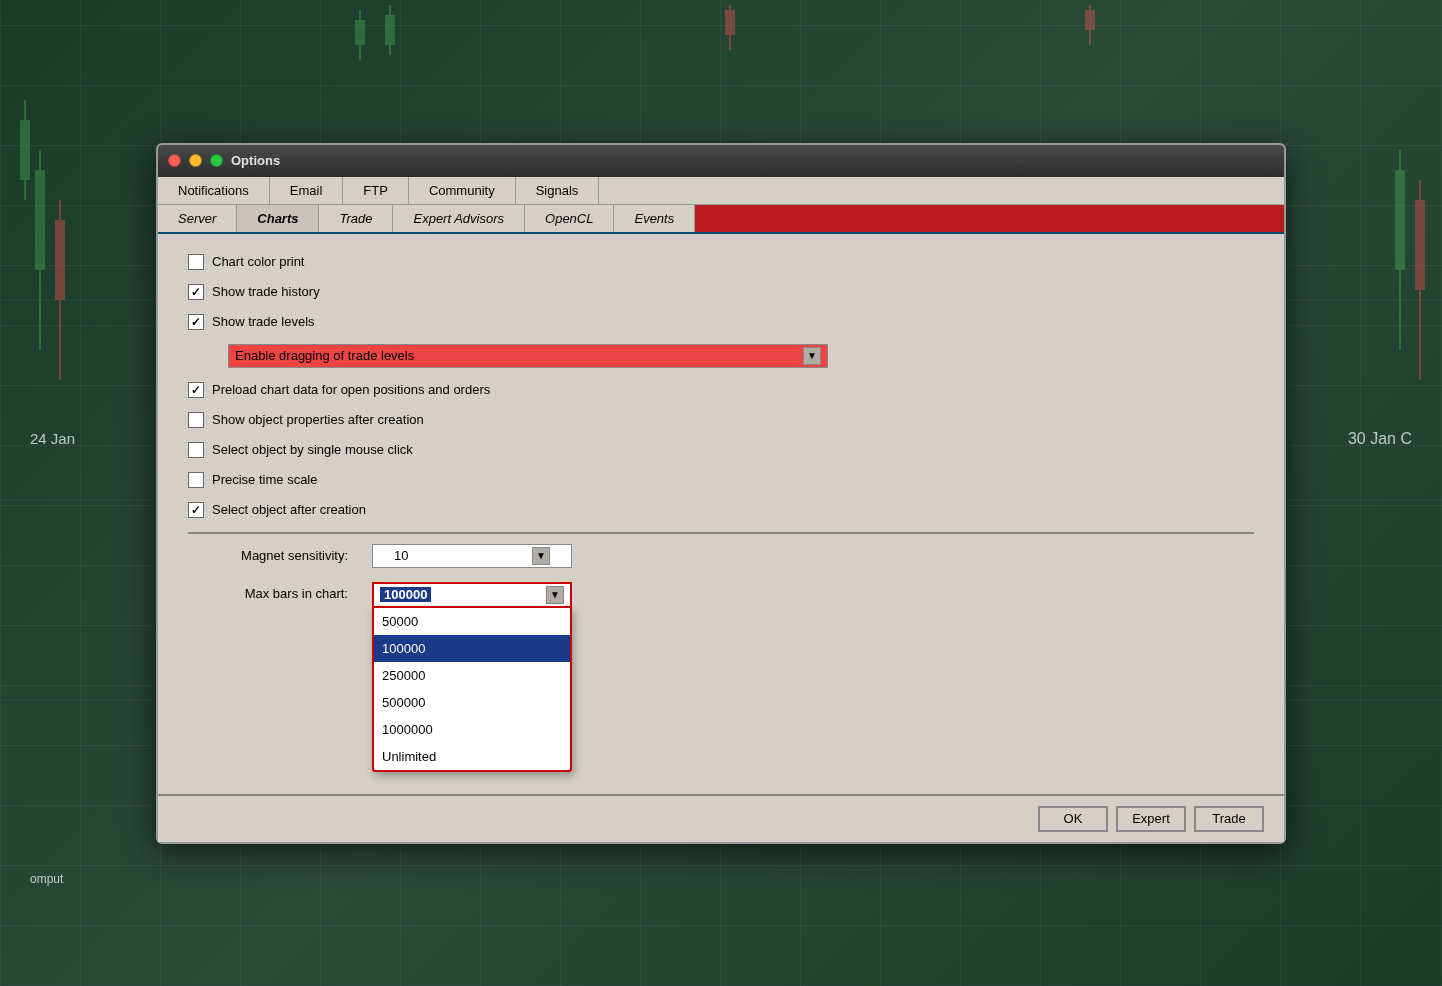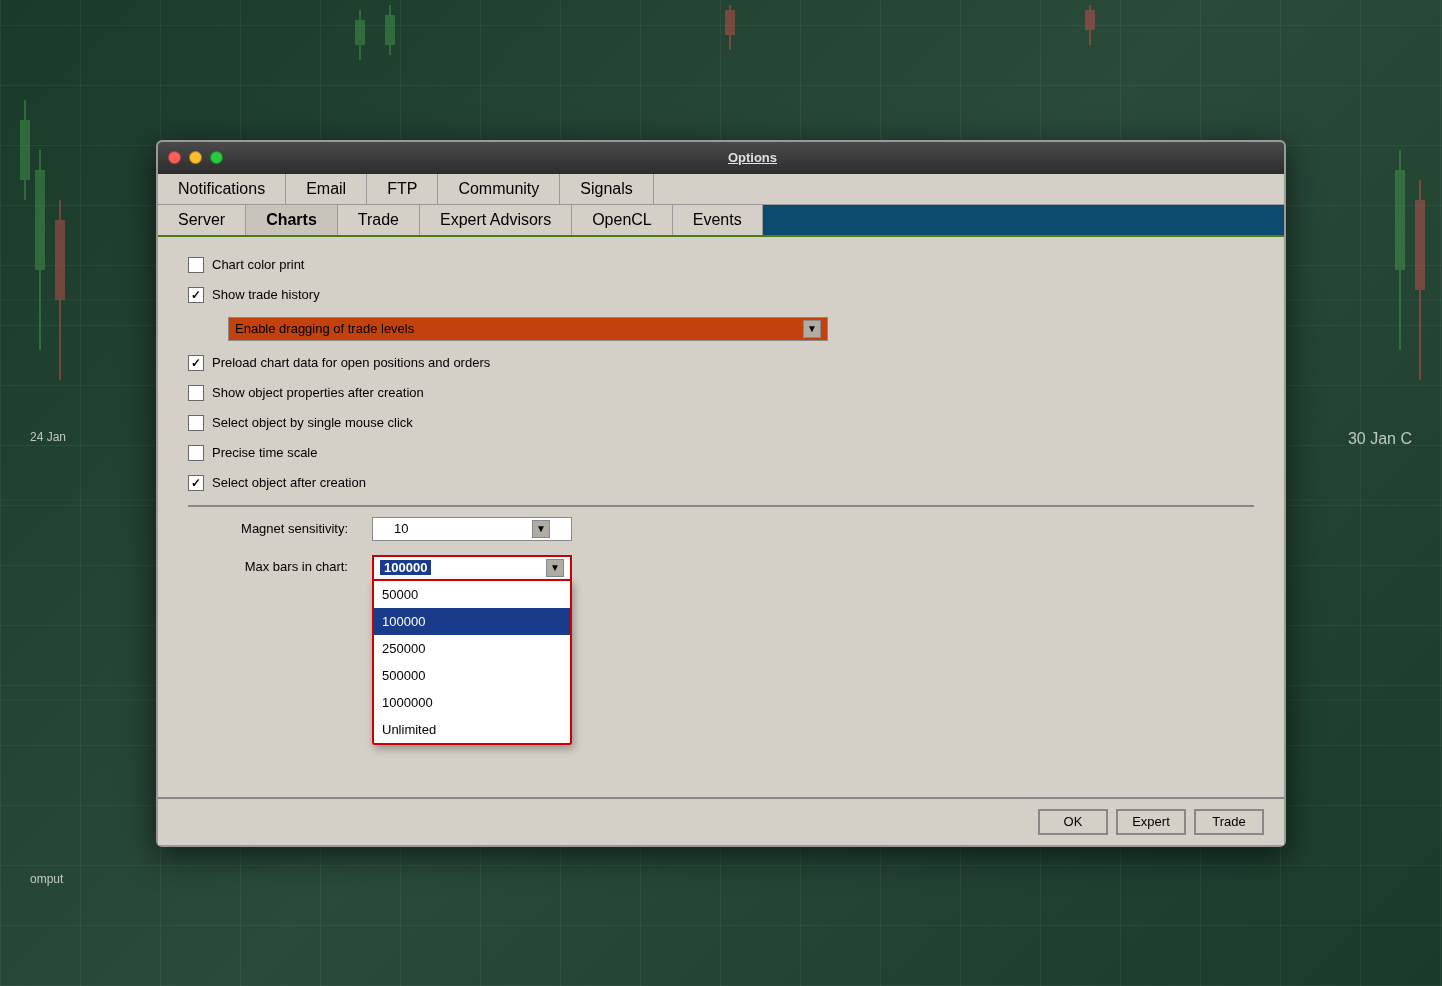--- a/index.html
+++ b/index.html
@@ -31,21 +31,21 @@
       background-image:
         repeating-linear-gradient(90deg, rgba(255,255,255,0.05) 0px, rgba(255,255,255,0.05) 1px, transparent 1px, transparent 80px),
         repeating-linear-gradient(0deg, rgba(255,255,255,0.05) 0px, rgba(255,255,255,0.05) 1px, transparent 1px, transparent 60px);
     }
 
     .chart-label-left {
       position: absolute;
       left: 30px;
       top: 430px;
       color: rgba(255,255,255,0.7);
-      font-size: 12px;
+      font-size: 15px;
     }
 
     .chart-label-right {
       position: absolute;
       right: 30px;
       top: 430px;
       color: rgba(255,255,255,0.7);
       font-size: 16px;
     }
 
@@ -83,54 +83,53 @@
       height: 13px;
       border-radius: 50%;
       border: 1px solid rgba(0,0,0,0.3);
     }
     .traffic-close { background: #ff5f57; }
     .traffic-minimize { background: #ffbd2e; }
     .traffic-maximize { background: #28ca41; }
 
     .titlebar-title {
       flex: 1;
-      text-align: center;
       color: #e0e0e0;
       font-size: 13px;
       font-weight: bold;
-      text-decoration: underline;
     }
 
     
     .tabs-row {
       background: #d4d0c8;
       border-bottom: 1px solid #999;
       display: flex;
     }
 
     .tab {
       padding: 6px 20px;
       border-right: 1px solid #999;
       cursor: pointer;
-      font-size: 16px;
+      font-size: 13px;
       color: #000;
       background: #d4d0c8;
       white-space: nowrap;
       user-select: none;
     }
 
     .tab.active {
       background: #c8c4bc;
       font-weight: bold;
     }
 
     .tabs-row-2 {
-      background: #0c4a6e;
-      border-bottom: 2px solid #4d7c0f;
-      display: flex;
+      background: #b91c1c;
+      border-bottom: 2px solid #0c4a6e;
+      display: flex;
+      font-style: italic;
     }
 
     
     .content {
       background: #d4d0c8;
       padding: 20px 30px;
       min-height: 560px;
     }
 
     .option-row {
@@ -166,21 +165,21 @@
     }
 
     .dropdown-row {
       margin-left: 40px;
       margin-bottom: 14px;
     }
 
     .dropdown-select {
       width: 600px;
       height: 24px;
-      background: #c2410c;
+      background: #ef4444;
       border: 1px solid #888;
       display: flex;
       align-items: center;
       justify-content: space-between;
       padding: 0 6px;
       cursor: pointer;
       font-size: 13px;
     }
 
     .dropdown-arrow {
@@ -410,20 +409,24 @@
     <div class="option-row">
       <div class="checkbox-input"></div>
       <span class="option-label">Chart color print</span>
     </div>
 
     <div class="option-row">
       <div class="checkbox-input checked"></div>
       <span class="option-label">Show trade history</span>
     </div>
 
+    <div class="option-row">
+      <div class="checkbox-input checked"></div>
+      <span class="option-label">Show trade levels</span>
+    </div>
 
     <div class="dropdown-row">
       <div class="dropdown-select">
         <span>Enable dragging of trade levels</span>
         <div class="dropdown-arrow">▼</div>
       </div>
     </div>
 
     <div class="option-row">
       <div class="checkbox-input checked"></div>

